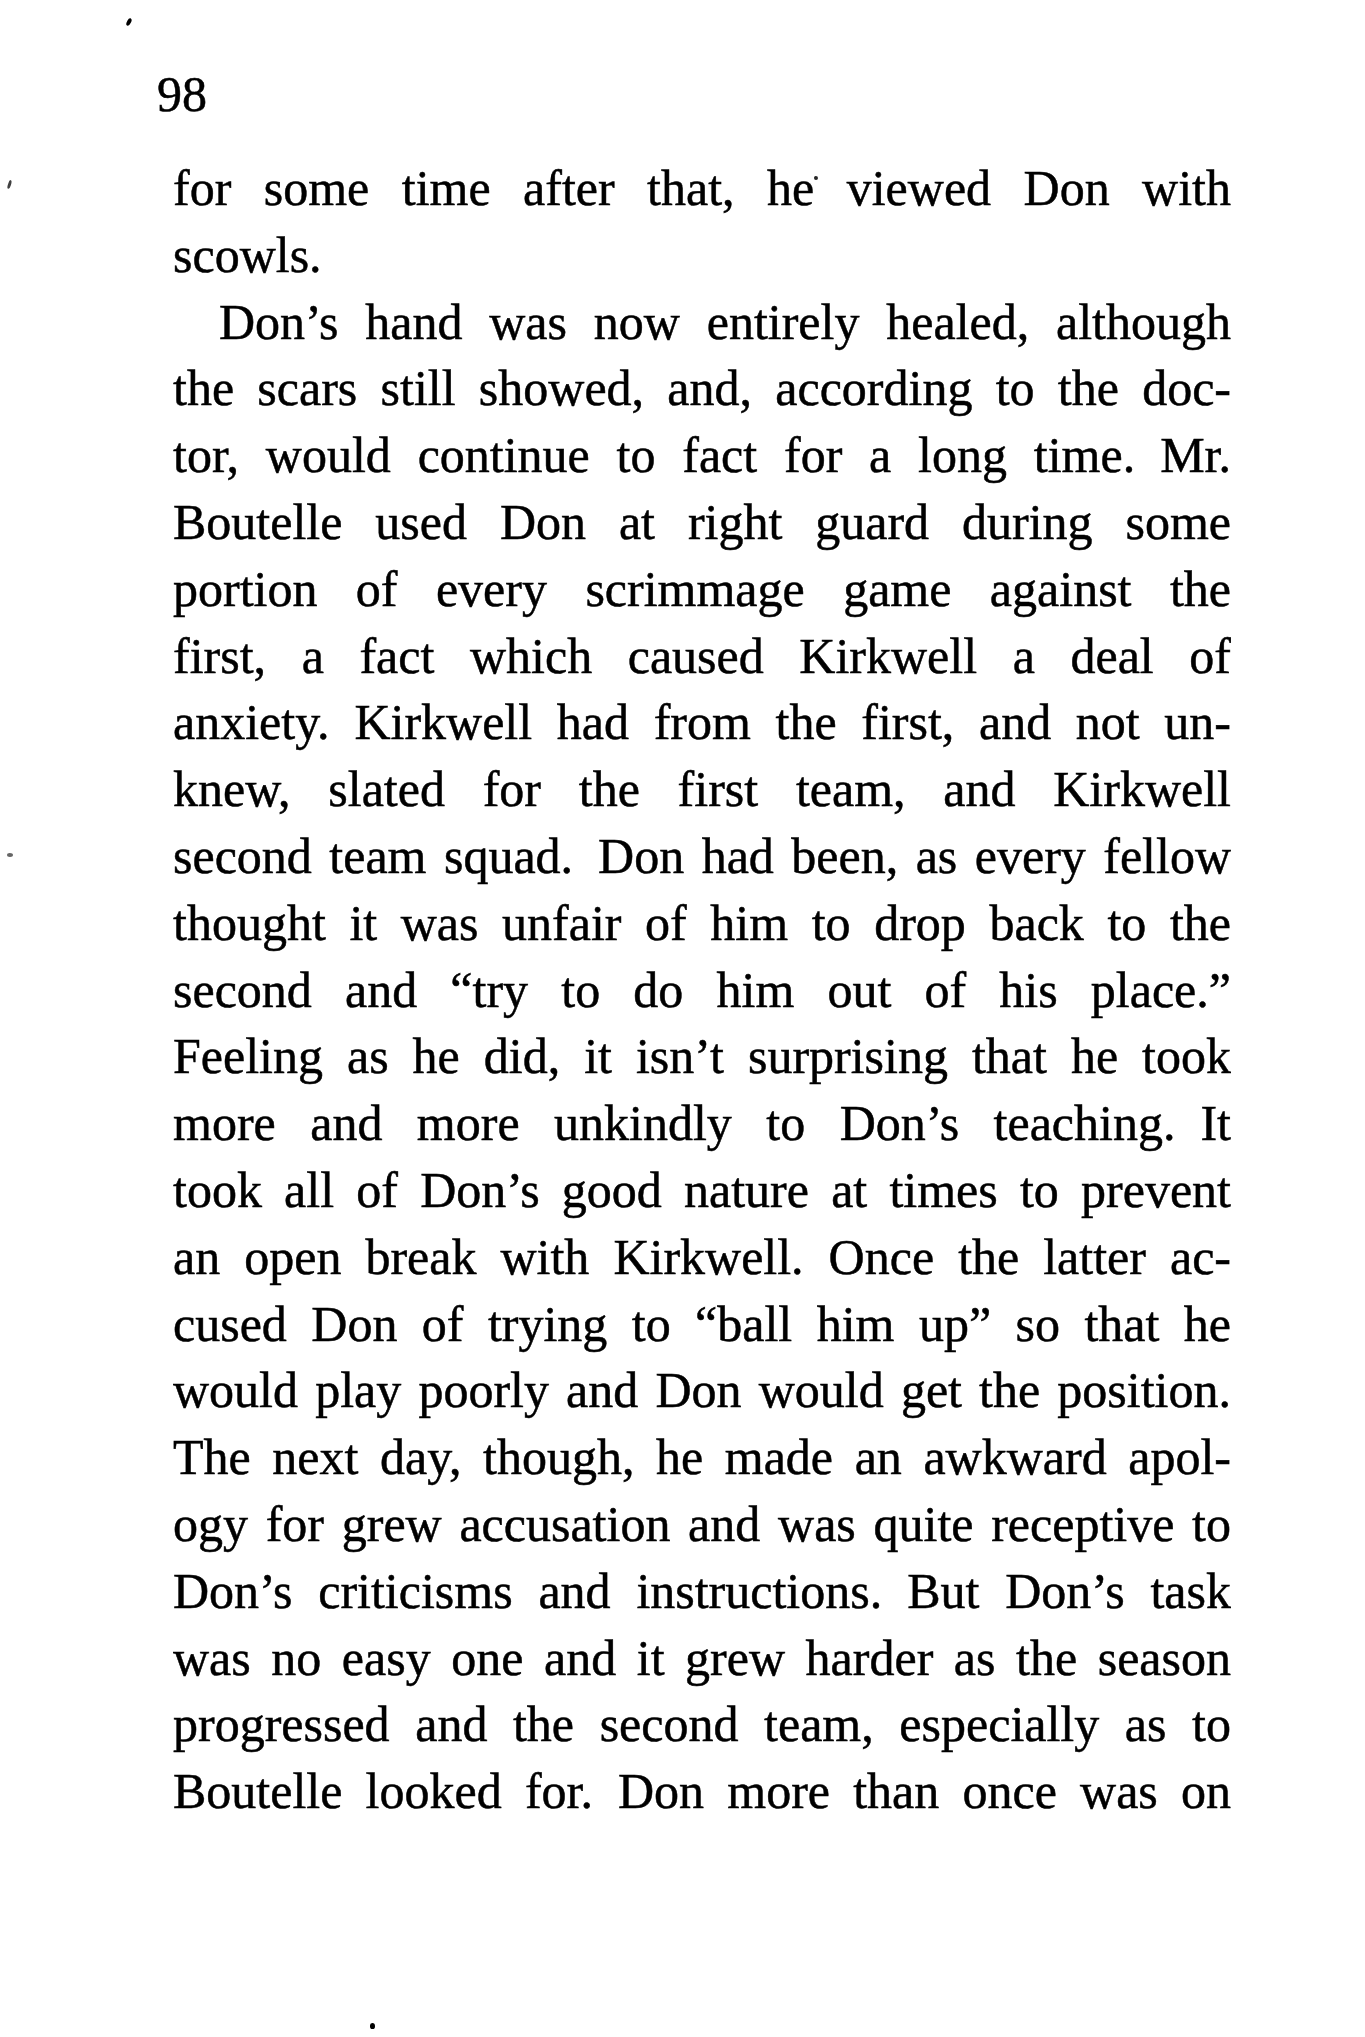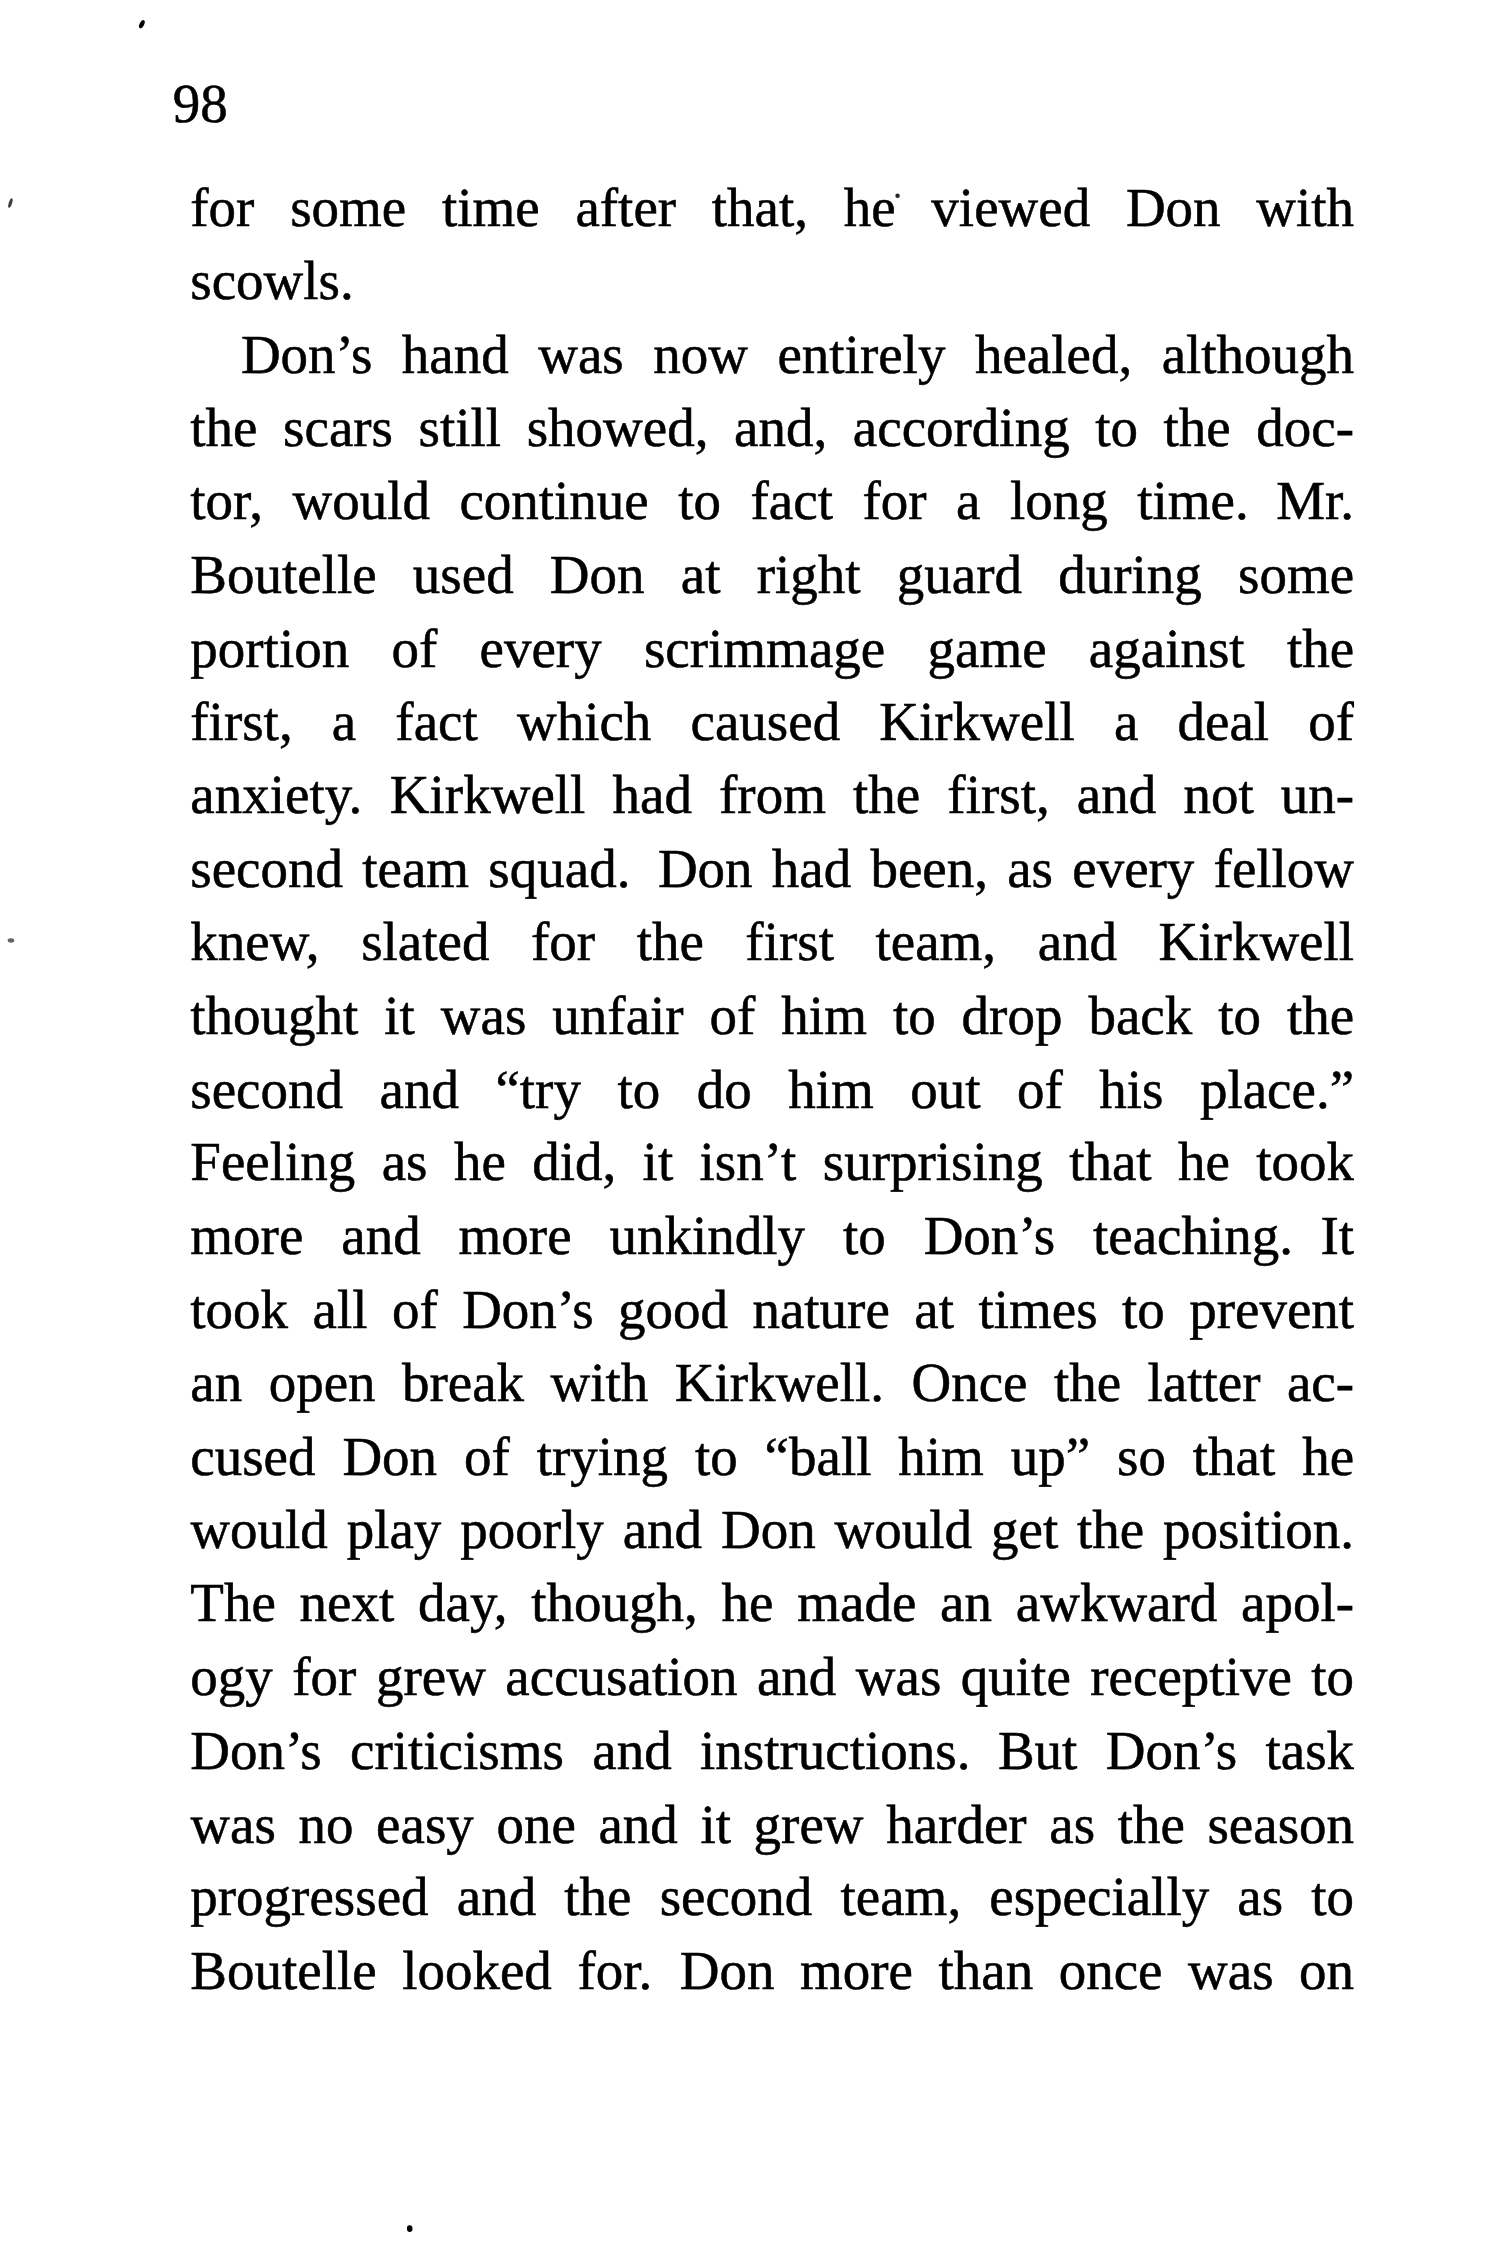--- a/index.html
+++ b/index.html
@@ -78,22 +78,22 @@
   <div class="text-block">
       <div class="line">for some time after that, he viewed Don with</div>
       <div class="line para-end">scowls.</div>
       <div class="line indent">Don’s hand was now entirely healed, although</div>
       <div class="line">the scars still showed, and, according to the doc-</div>
       <div class="line">tor, would continue to fact for a long time. Mr.</div>
       <div class="line">Boutelle used Don at right guard during some</div>
       <div class="line">portion of every scrimmage game against the</div>
       <div class="line">first, a fact which caused Kirkwell a deal of</div>
       <div class="line">anxiety. Kirkwell had from the first, and not un-</div>
+      <div class="line">knew, slated for the first team, and Kirkwell</div>
       <div class="line">second team squad. Don had been, as every fellow</div>
-      <div class="line">knew, slated for the first team, and Kirkwell</div>
       <div class="line">thought it was unfair of him to drop back to the</div>
       <div class="line">second and “try to do him out of his place.”</div>
       <div class="line">Feeling as he did, it isn’t surprising that he took</div>
       <div class="line">more and more unkindly to Don’s teaching. It</div>
       <div class="line">took all of Don’s good nature at times to prevent</div>
       <div class="line">an open break with Kirkwell. Once the latter ac-</div>
       <div class="line">cused Don of trying to “ball him up” so that he</div>
       <div class="line">would play poorly and Don would get the position.</div>
       <div class="line">The next day, though, he made an awkward apol-</div>
       <div class="line">ogy for grew accusation and was quite receptive to</div>

